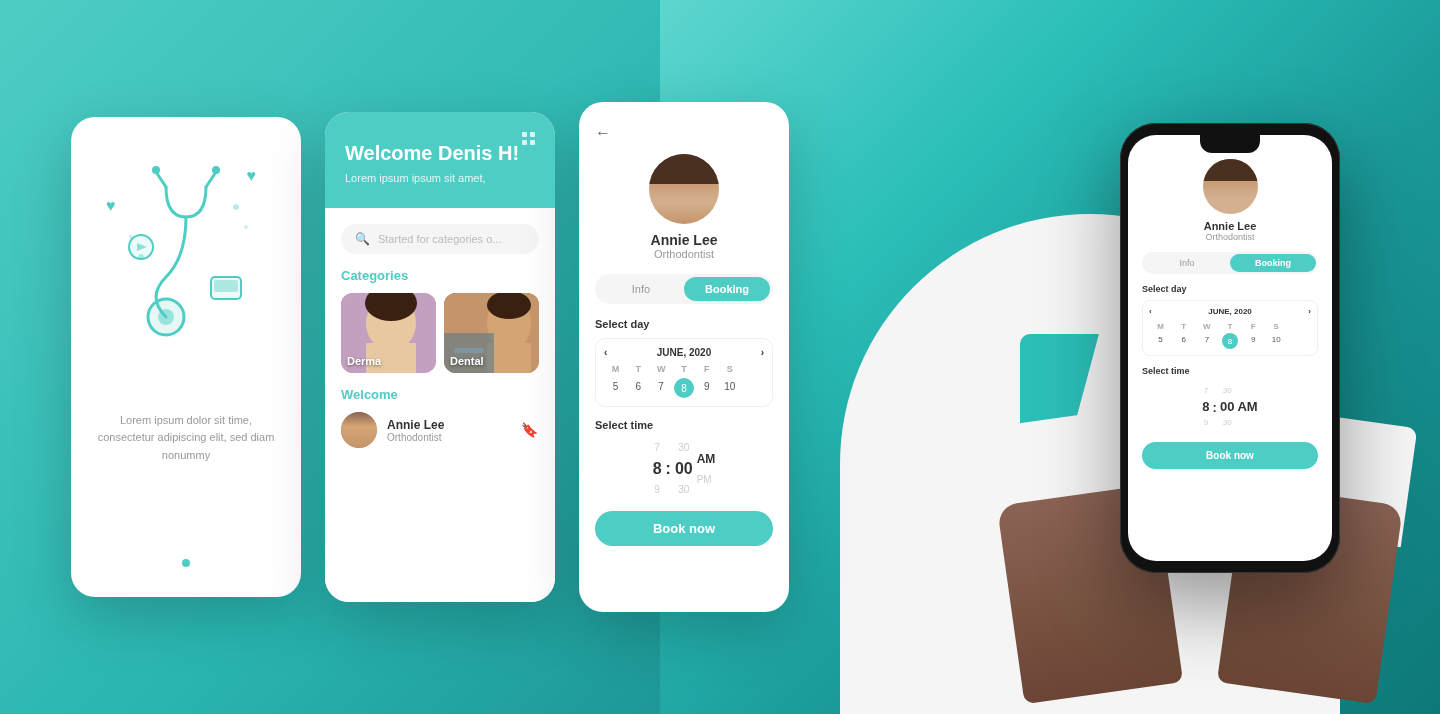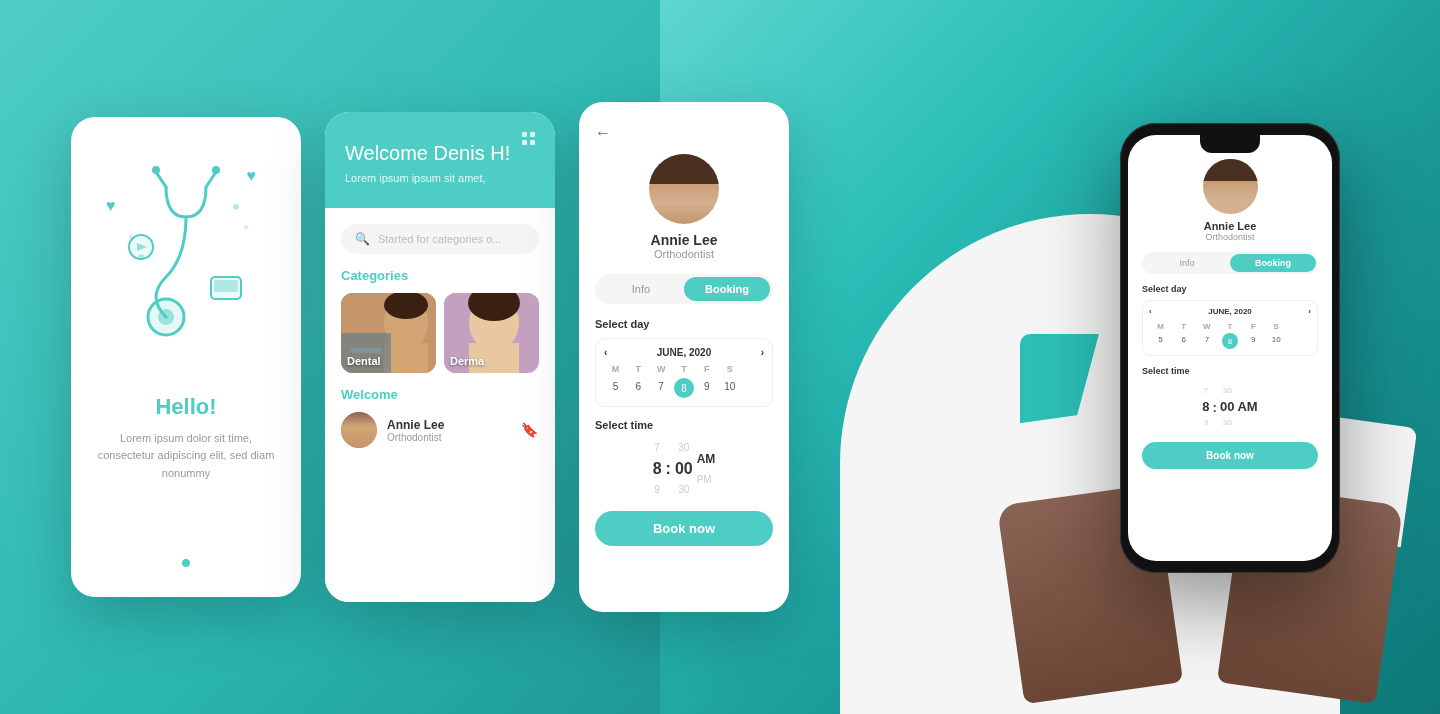--- a/index.html
+++ b/index.html
@@ -122,21 +122,21 @@
 
     .screen-2-header {
       background: #4ecdc4;
       padding: 28px 20px 24px;
       position: relative;
     }
 
     .screen-2-header h2 {
       color: white;
       font-size: 20px;
-      font-weight: 400;
+      font-weight: 700;
       line-height: 1.3;
     }
 
     .screen-2-header p {
       color: rgba(255,255,255,0.85);
       font-size: 11px;
       margin-top: 6px;
     }
 
     .grid-icon {
@@ -928,21 +928,20 @@
 
         <rect x="105" y="120" width="30" height="22" rx="4" stroke="#4ecdc4" stroke-width="2" fill="rgba(78,205,196,0.1)"></rect>
         <rect x="108" y="123" width="24" height="12" rx="2" fill="#4ecdc4" opacity="0.4"></rect>
 
         <circle cx="35" cy="90" r="12" stroke="#4ecdc4" stroke-width="2" fill="rgba(78,205,196,0.1)"></circle>
         <polygon points="31,86 31,94 41,90" fill="#4ecdc4" opacity="0.6"></polygon>
       </svg>
     </div>
 
     <div class="screen-1-content">
-      <div class="hello-title">Hello!</div>
       <div class="hello-text">Lorem ipsum dolor sit time, consectetur adipiscing elit, sed diam nonummy</div>
     </div>
 
     <div class="dot-indicator"></div>
   </div>
 
   <div class="phone-screen screen-2">
 
     <div class="screen-2-header">
       <h2>Welcome Denis H!</h2>
@@ -958,46 +957,46 @@
     <div class="screen-2-body">
 
       <div class="search-bar">
         <span class="search-icon-sm">🔍</span>
         <span class="search-placeholder">Started for categories o...</span>
       </div>
 
       <div class="section-title">Categories</div>
       <div class="categories-grid">
         <div class="category-card">
+          <div class="cat-derma-bg cat-bg">
+            <svg width="95" height="80" viewBox="0 0 95 80">
+              <rect width="95" height="80" fill="#c4a0c0"></rect>
+              <ellipse cx="50" cy="30" rx="25" ry="28" fill="#e8c8a0"></ellipse>
+
+              <ellipse cx="50" cy="10" rx="26" ry="18" fill="#3a2010"></ellipse>
+              <rect x="25" y="50" width="50" height="30" fill="#e8c8a0"></rect>
+            </svg>
+          </div>
+          <span class="cat-label">Derma</span>
+        </div>
+        <div class="category-card">
           <div class="cat-dental-bg cat-bg">
             
             <svg width="95" height="80" viewBox="0 0 95 80">
               <rect width="95" height="80" fill="#c4956a"></rect>
               <ellipse cx="65" cy="30" rx="22" ry="28" fill="#d4a574"></ellipse>
               <rect x="43" y="50" width="44" height="30" fill="#d4a574"></rect>
 
               <ellipse cx="65" cy="12" rx="22" ry="14" fill="#3a2010"></ellipse>
 
               <rect x="0" y="40" width="50" height="40" fill="#5a7a8a" opacity="0.6"></rect>
               <rect x="10" y="55" width="30" height="5" rx="2" fill="#7a9aaa" opacity="0.8"></rect>
             </svg>
           </div>
           <span class="cat-label">Dental</span>
-        </div>
-        <div class="category-card">
-          <div class="cat-derma-bg cat-bg">
-            <svg width="95" height="80" viewBox="0 0 95 80">
-              <rect width="95" height="80" fill="#c4a0c0"></rect>
-              <ellipse cx="50" cy="30" rx="25" ry="28" fill="#e8c8a0"></ellipse>
-
-              <ellipse cx="50" cy="10" rx="26" ry="18" fill="#3a2010"></ellipse>
-              <rect x="25" y="50" width="50" height="30" fill="#e8c8a0"></rect>
-            </svg>
-          </div>
-          <span class="cat-label">Derma</span>
         </div>
       </div>
 
       <div class="section-title">Welcome</div>
       <div class="doctors-list">
         <div class="doctor-item">
           <div class="doctor-avatar-sm">
             <div class="avatar-face"></div>
           </div>
           <div class="doctor-info-sm">

